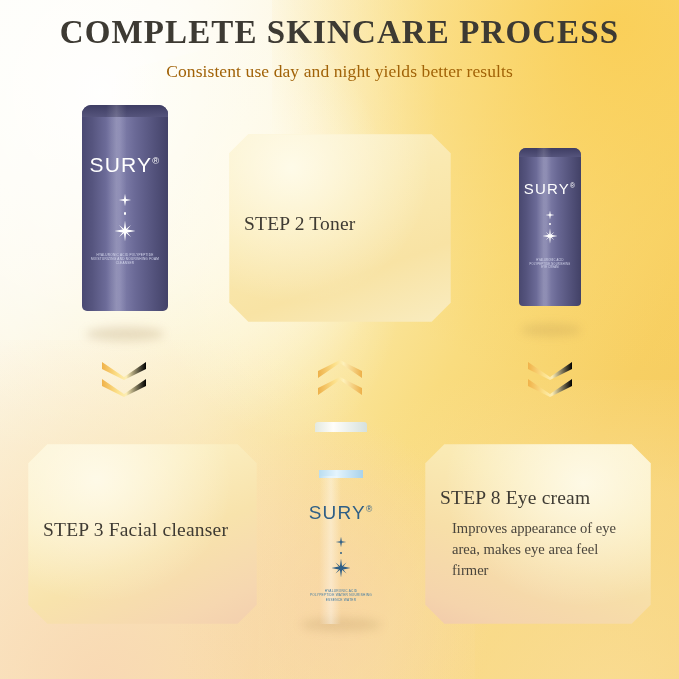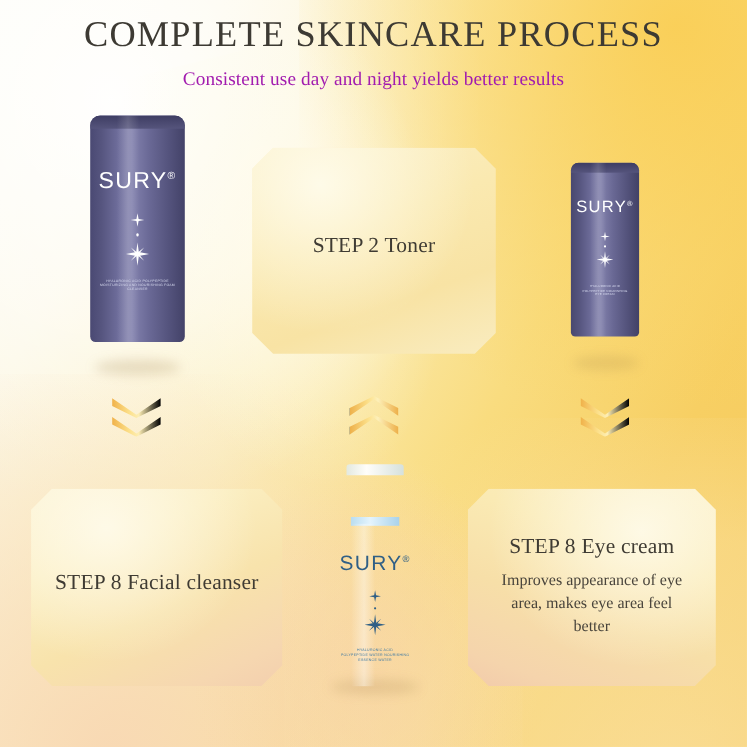--- a/index.html
+++ b/index.html
@@ -47,32 +47,32 @@
   }
   .bg-wash-f{
     position:absolute;left:26%;bottom:-8%;width:46%;height:46%;
     background:radial-gradient(ellipse at 50% 60%, rgba(247,206,168,0.5) 0%, rgba(247,206,168,0) 72%);
   }
 
   
   .header{position:absolute;left:0;top:14px;width:679px;text-align:center;}
   .title{
     font-size:33px;letter-spacing:1.1px;color:#3d3a33;
-    font-weight:400;line-height:1.1;white-space:nowrap;
+    font-weight:700;line-height:1.1;white-space:nowrap;
   }
   .subtitle{
-    margin-top:11px;font-size:17.5px;color:#a21caf;letter-spacing:0.1px;
+    margin-top:11px;font-size:17.5px;color:#a16207;letter-spacing:0.1px;
     font-weight:400;
   }
 
   
   .panel{
     position:absolute;
     box-sizing:border-box;
-    text-align:center;
+    text-align:left;
     display:flex;flex-direction:column;justify-content:center;align-items:center;
   }
   .panel-shape{
     position:absolute;inset:0;
     clip-path:polygon(20px 0,calc(100% - 20px) 0,100% 20px,100% calc(100% - 20px),
                       calc(100% - 20px) 100%,20px 100%,0 calc(100% - 20px),0 20px);
   }
   .panel-border{
     background:linear-gradient(135deg,#d8b765 0%,#c9a martial 0%,#cfae5e 30%,#e7d39b 55%,#c6a356 100%);
   }
@@ -157,30 +157,30 @@
     <div class="panel-fill fill-2"></div>
     <div class="panel-content">
       <div class="step-title">STEP 2 Toner</div>
     </div>
   </div>
 
   <div class="panel" style="left:27px;top:443px;width:231px;height:182px;">
     <div class="panel-shape panel-border"></div>
     <div class="panel-fill fill-1"></div>
     <div class="panel-content">
-      <div class="step-title">STEP 8  Facial cleanser</div>
+      <div class="step-title">STEP 3  Facial cleanser</div>
     </div>
   </div>
 
   <div class="panel" style="left:424px;top:443px;width:228px;height:182px;">
     <div class="panel-shape panel-border"></div>
     <div class="panel-fill fill-3"></div>
     <div class="panel-content">
       <div class="step-title">STEP 8 Eye cream</div>
-      <div class="step-body" style="max-width:172px;margin:0 auto;">Improves appearance of eye area, makes eye area feel better</div>
+      <div class="step-body" style="max-width:172px;margin:0 auto;">Improves appearance of eye area, makes eye area feel firmer</div>
     </div>
   </div>
 
   <div class="arrow" style="left:97px;top:360px;">
     <div class="chev" style="top:0;">
       <svg width="54" height="20" viewBox="0 0 54 20">
         <defs>
           <linearGradient id="gdA" x1="0" y1="0" x2="1" y2="0">
             <stop offset="0%" stop-color="#f0b24a"></stop>
               <stop offset="35%" stop-color="#fce08a"></stop>

